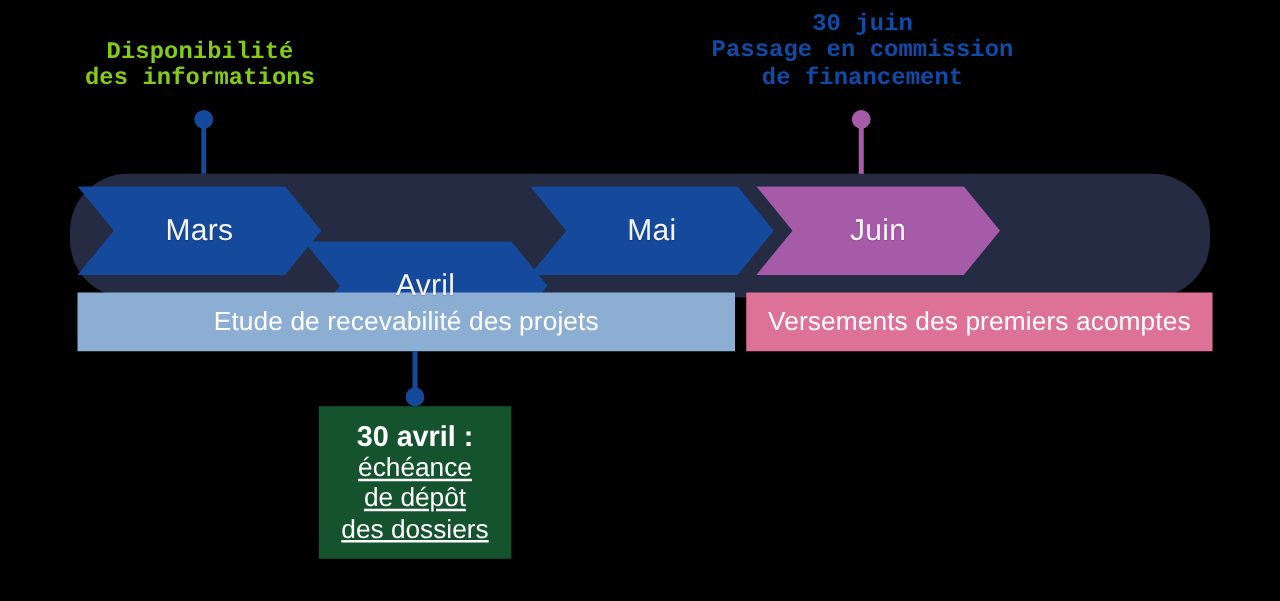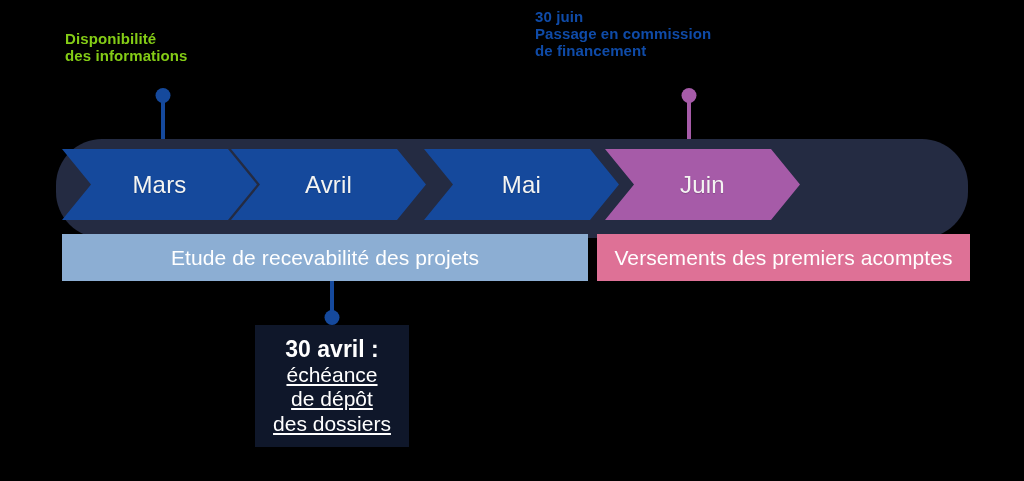--- a/index.html
+++ b/index.html
@@ -7,26 +7,27 @@
     width:1024px; height:481px;
     background:#000000;
     font-family:"Liberation Sans", sans-serif;
     overflow:hidden;
   }
   #stage { position:relative; width:1024px; height:481px; }
 
   
   .callout-label {
     position:absolute;
-    text-align:left;
+    text-align:center;
     line-height:1.12;
-    font-size:15px;
+    font-size:19px;
     font-weight:700;
     letter-spacing:.1px;
     white-space:pre-line;
+    font-family:Liberation Mono, monospace;
   }
 
   
   .pin { position:absolute; }
   .pin .head {
     position:absolute; left:50%; transform:translateX(-50%);
     width:15px; height:15px; border-radius:50%;
   }
   .pin .stem {
     position:absolute; left:50%; transform:translateX(-50%);
@@ -66,21 +67,21 @@
     display:flex; align-items:center; justify-content:center;
   }
   .phase-bar .lbl {
     color:#FFFFFF; font-size:21px; font-weight:400; letter-spacing:.1px;
   }
 
   
   #note-box {
     position:absolute;
     left:255px; top:325px; width:154px; height:122px;
-    background:#0f172a;
+    background:#14532d;
     display:flex; flex-direction:column;
     align-items:center; justify-content:center;
     text-align:center;
   }
   #note-box .t1 { color:#FFFFFF; font-size:23px; font-weight:700; line-height:1.16; }
   #note-box .t2 { color:#FFFFFF; font-size:21px; font-weight:400; line-height:1.16; white-space:pre-line;text-decoration:underline; }
 </style>
 </head>
 <body>
 
@@ -103,21 +104,21 @@
 
   <div id="band">
     <div class="band-bg"></div>
 
     <div class="chev" style="left:6px; width:195px;">
       <div class="face" style="background:#15499C;
                   clip-path:polygon(0 0, 166px 0, 195px 50%, 166px 100%, 0 100%, 29px 50%);"></div>
       <span class="lbl">Mars</span>
     </div>
 
-    <div class="chev" style="left:175px; width:195px;">
+    <div class="chev" style="left:187px; width:195px;margin-top:44px;">
       <div class="face" style="background:#15499C;
                   clip-path:polygon(0 0, 166px 0, 195px 50%, 166px 100%, 0 100%, 29px 50%);"></div>
       <span class="lbl">Avril</span>
     </div>
 
     <div class="chev" style="left:368px; width:195px;">
       <div class="face" style="background:#15499C;
                   clip-path:polygon(0 0, 166px 0, 195px 50%, 166px 100%, 0 100%, 29px 50%);"></div>
       <span class="lbl">Mai</span>
     </div>

